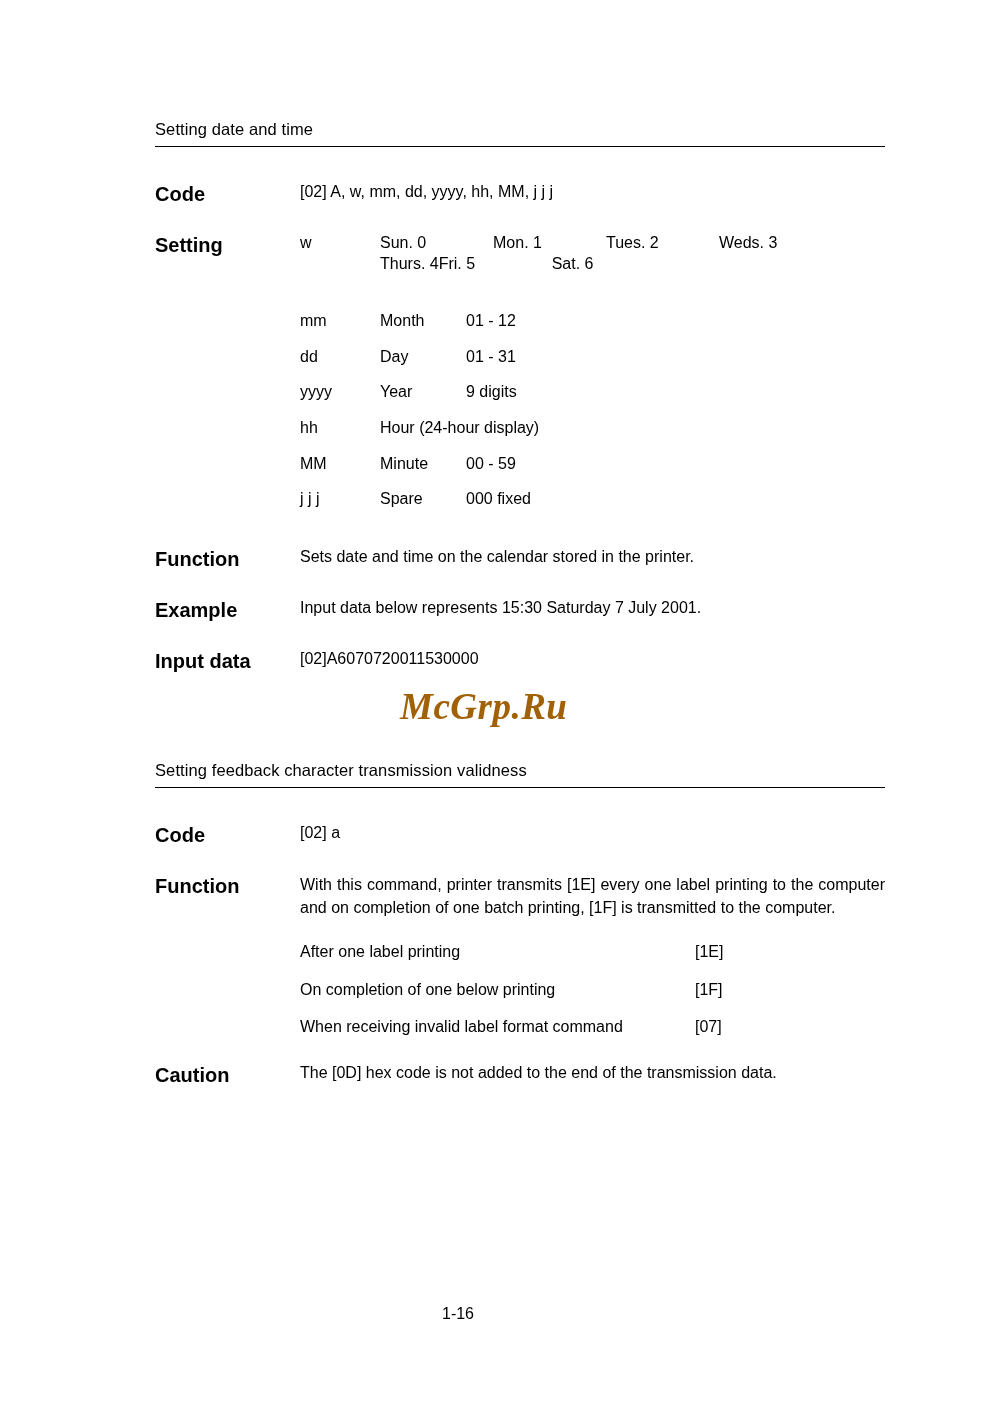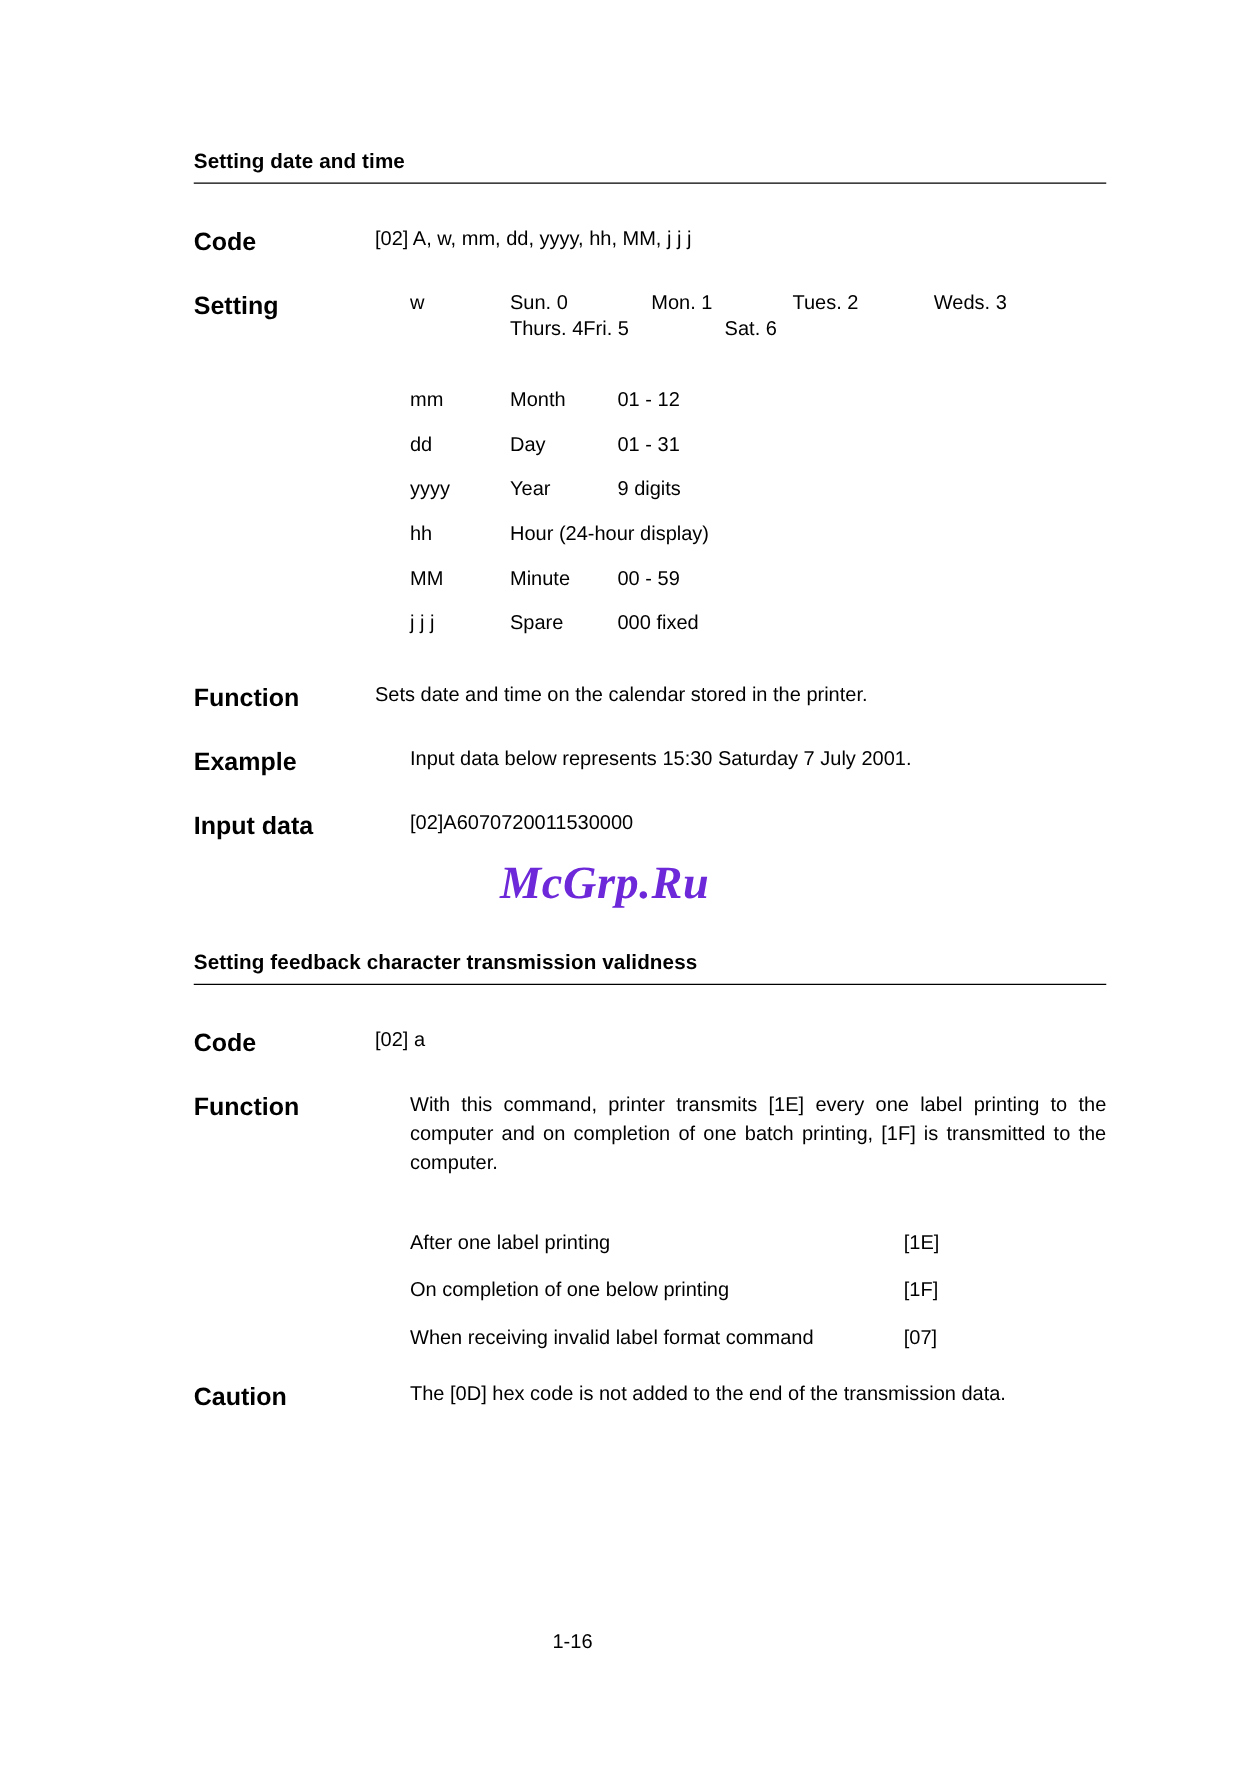--- a/index.html
+++ b/index.html
@@ -24,21 +24,21 @@
   .content {
     position: absolute;
     left: 155px;
     top: 120px;
     width: 730px;
   }
 
   
   .section-head {
     font-size: 16.5px;
-    font-weight: bold;
+    font-weight: normal;
     letter-spacing: 0.1px;
     padding-bottom: 7px;
     border-bottom: 1.6px solid #000;
     margin: 0;
   }
 
   
   .row {
     display: flex;
     align-items: flex-start;
@@ -52,21 +52,21 @@
     line-height: 1.35;
   }
   .value {
     flex: 1 1 auto;
     font-size: 16px;
     line-height: 1.35;
   }
 
   
   .mt-code   { margin-top: 34px; }
-  .mt-row    { margin-top: 24px; gap: 28px; }
+  .mt-row    { margin-top: 24px; }
   .mt-sub    { margin-top: 14px; }
   .mt-big    { margin-top: 36px; }
   .section-gap { height: 86px; }
 
   
   .subgrid {
     display: flex;
     align-items: flex-start;
   }
   .subkey {
@@ -116,21 +116,21 @@
 
   
   .watermark {
     position: absolute;
     left: 400px;
     top: 685px;
     font-family: "Liberation Serif", serif;
     font-size: 37px;
     font-weight: bold;
     font-style: italic;
-    color: #6d28d9;
+    color: #a16207;
     letter-spacing: 0.5px;
     white-space: nowrap;
   }
 
   
   .footer {
     position: absolute;
     left: 0;
     top: 1305px;
     width: 916px;
@@ -242,21 +242,21 @@
     <div class="row mt-code">
       <div class="label">Code</div>
       <div class="value">[02] a</div>
     </div>
 
     <div class="row mt-row">
       <div class="label">Function</div>
       <div class="value">
         <div class="justify">With this command, printer transmits [1E] every one label printing to the computer and on completion of one batch printing, [1F] is transmitted to the computer.</div>
 
-        <div class="fb-row" style="margin-top:42px">
+        <div class="fb-row" style="margin-top:22px">
           <div class="fb-text">After one label printing</div>
           <div class="fb-code">[1E]</div>
         </div>
         <div class="fb-row">
           <div class="fb-text">On completion of one below printing</div>
           <div class="fb-code">[1F]</div>
         </div>
         <div class="fb-row">
           <div class="fb-text">When receiving invalid label format command</div>
           <div class="fb-code">[07]</div>

